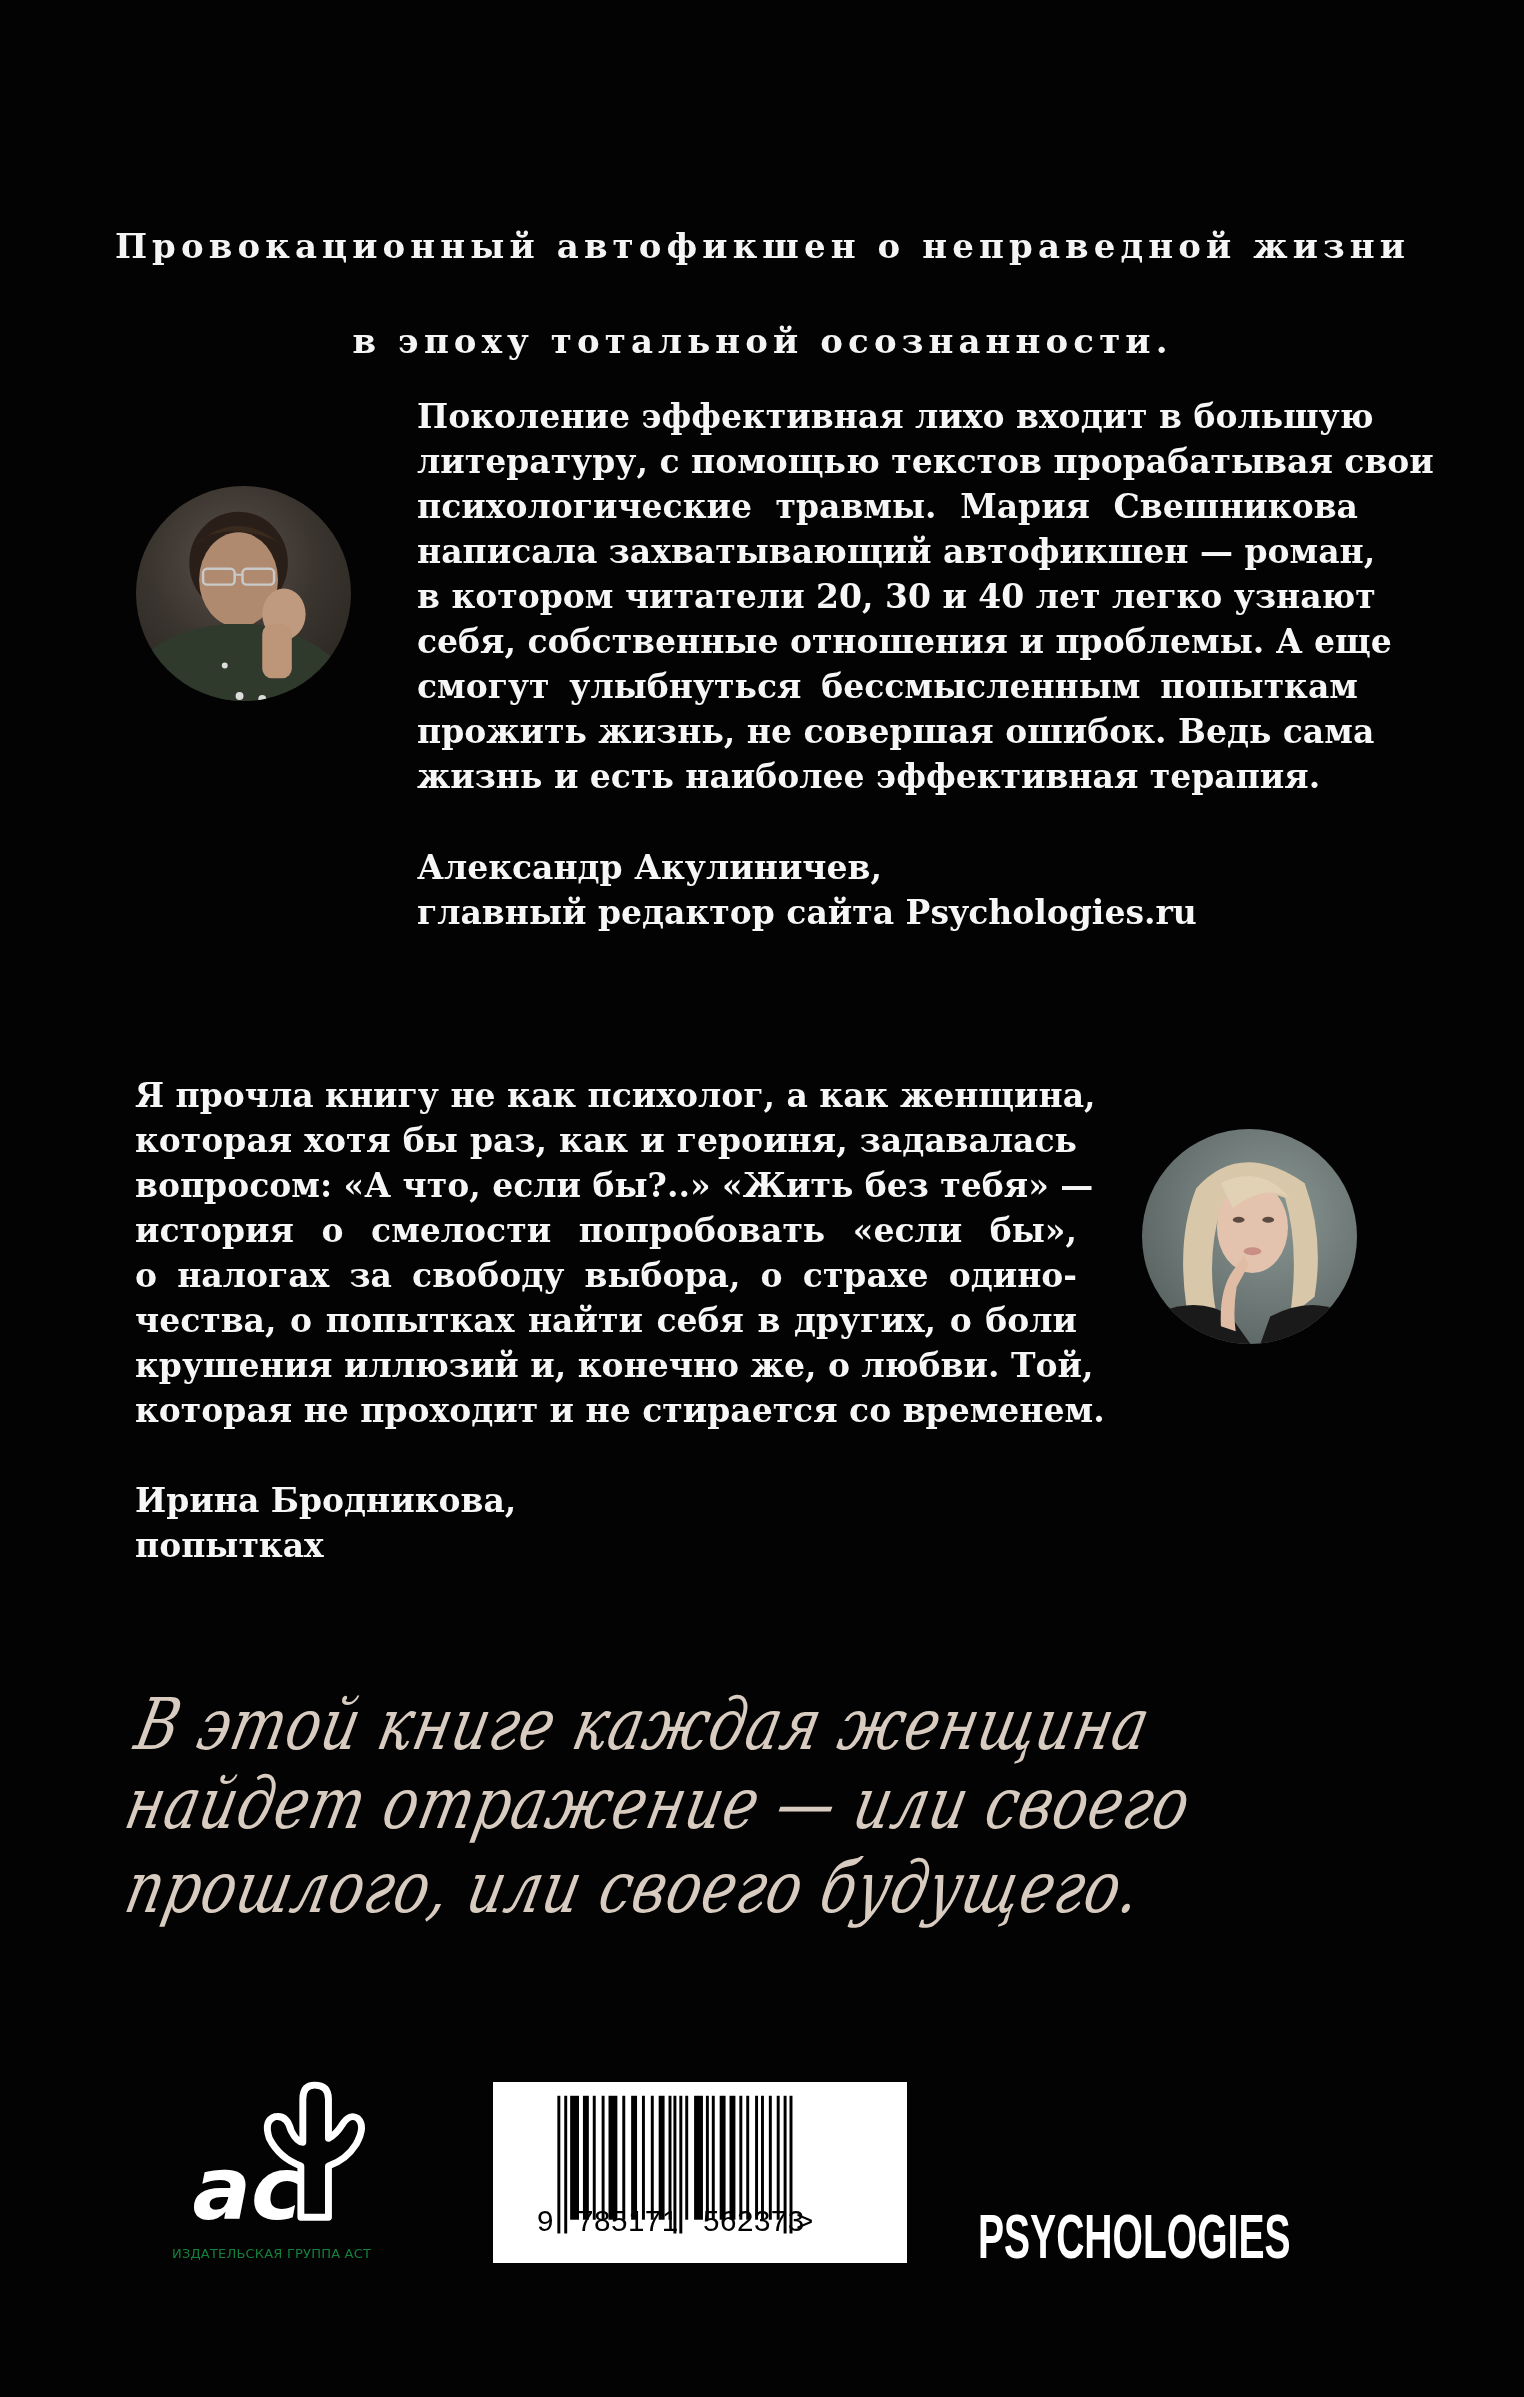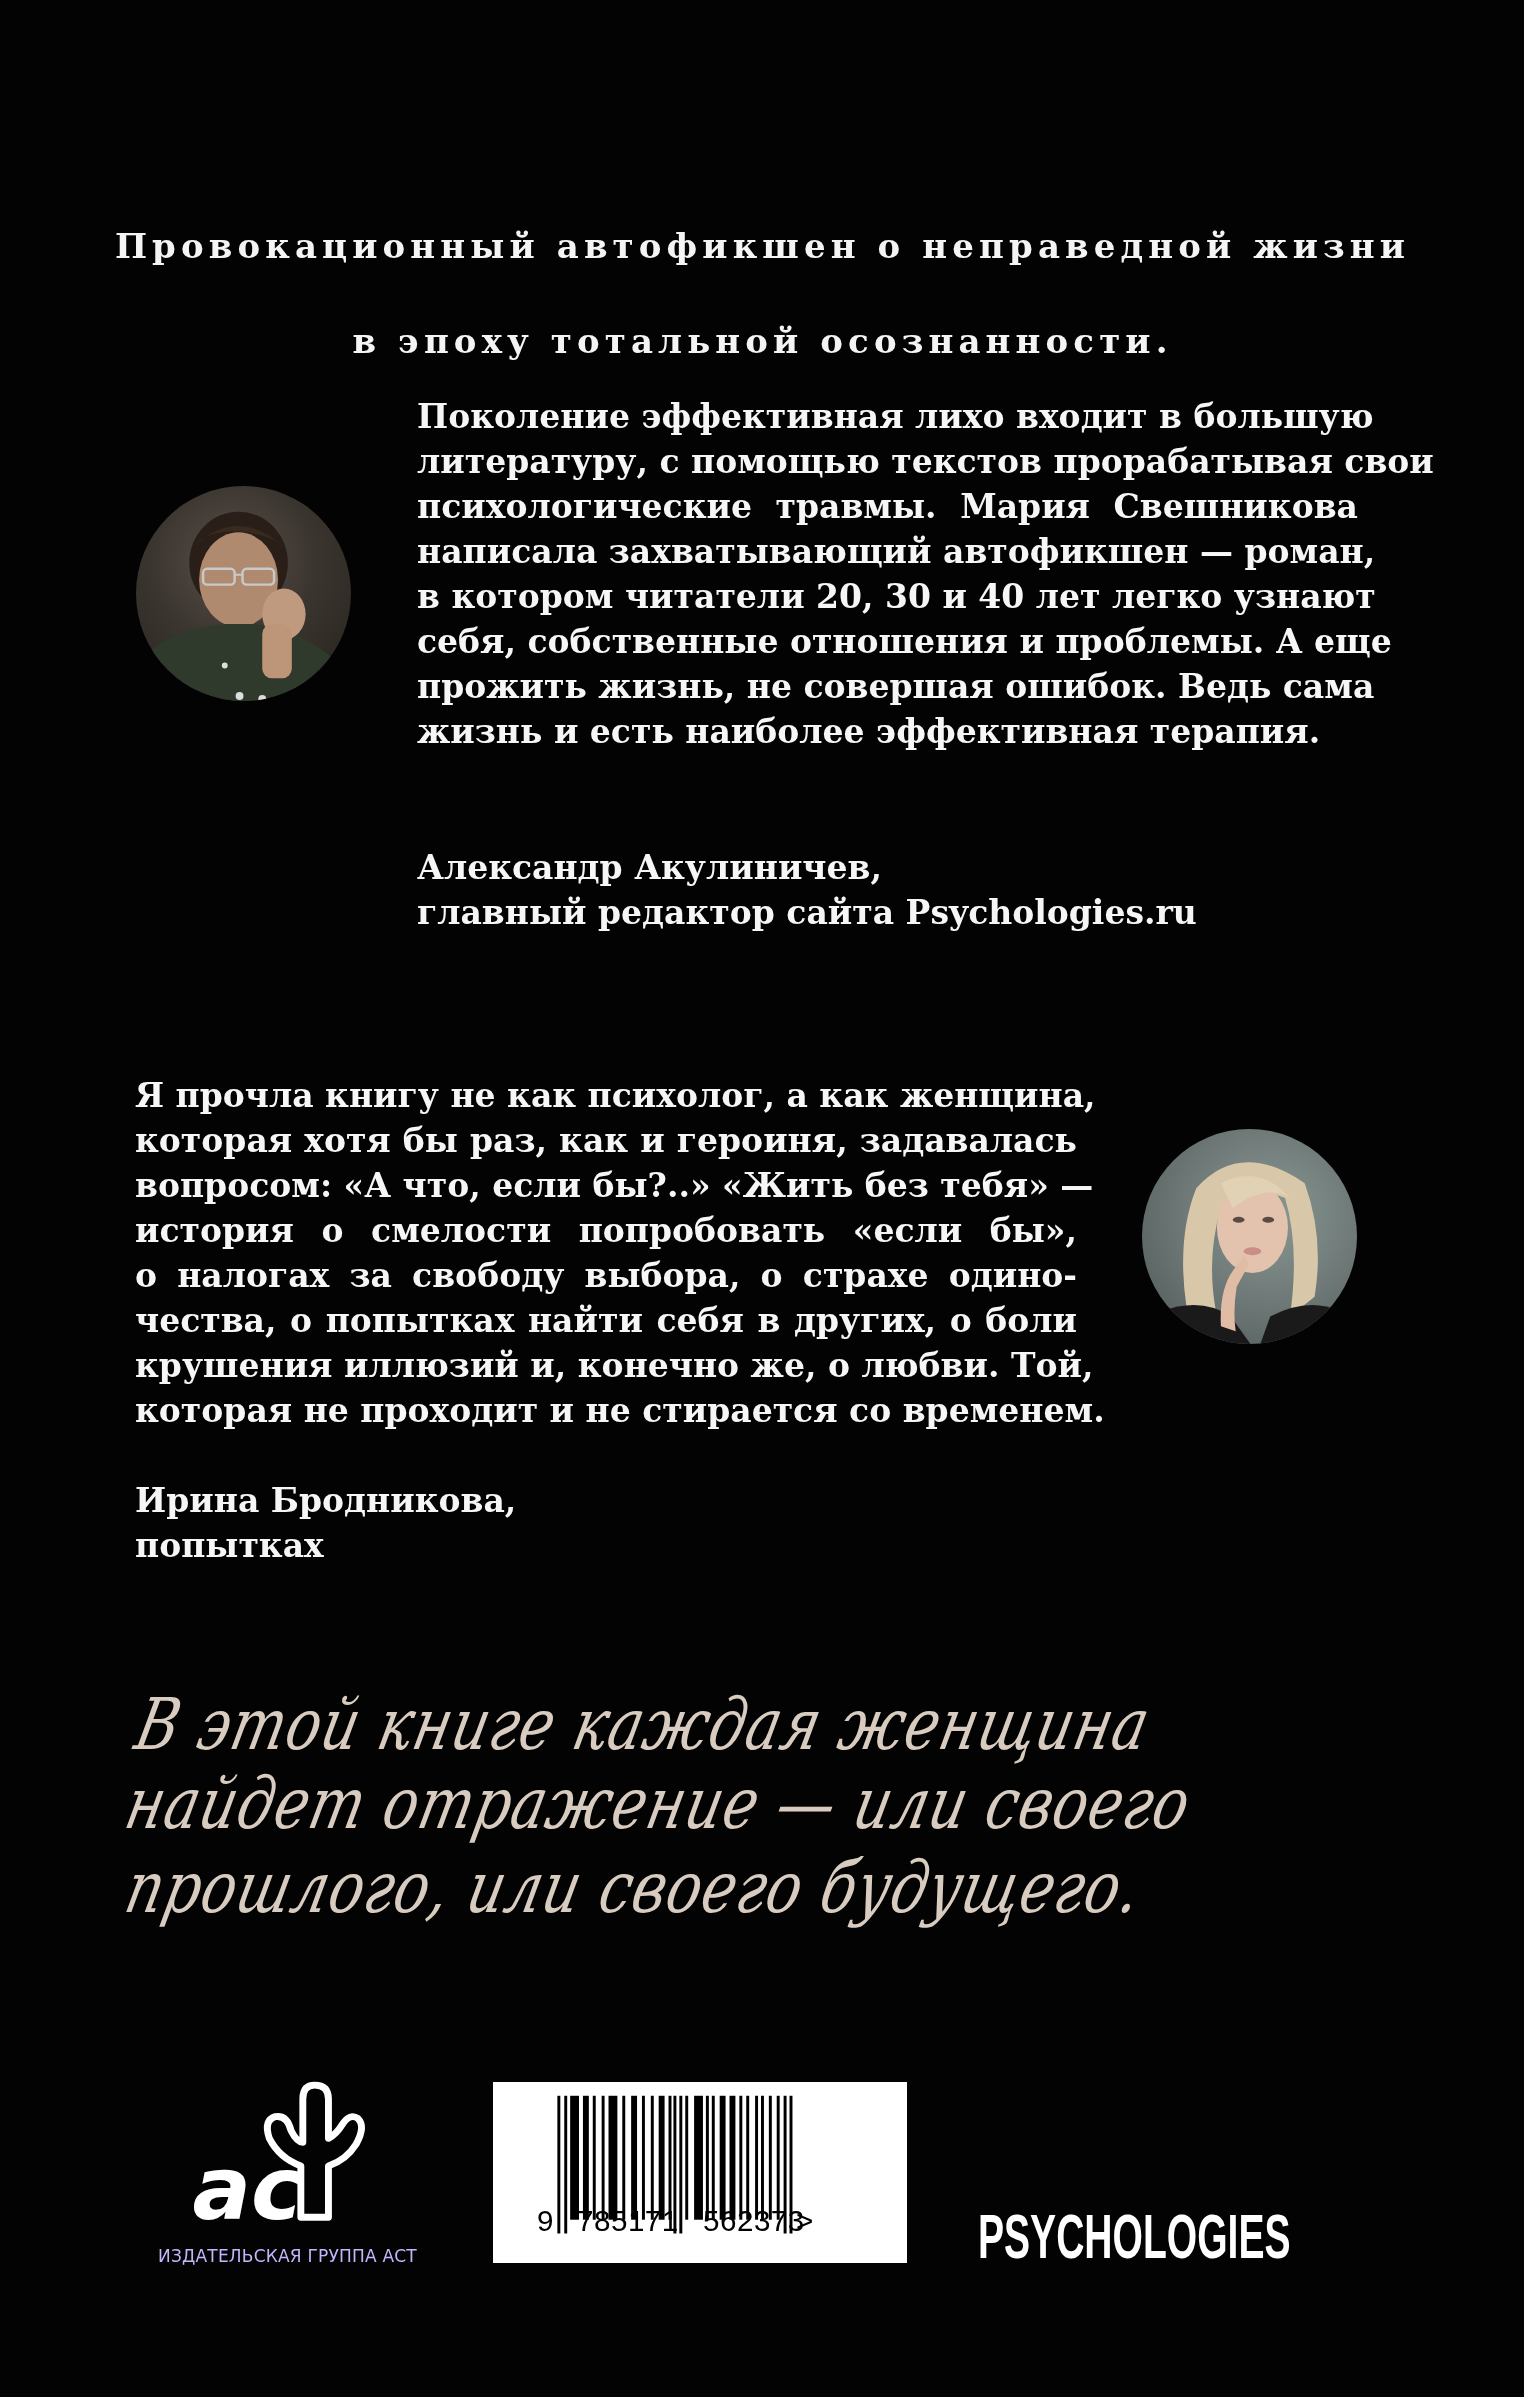--- a/index.html
+++ b/index.html
@@ -14,21 +14,21 @@
   .attr { position: absolute; font-family: "DejaVu Serif", serif; font-weight: bold; font-size: 33px; line-height: 45px; color: #f6f6f6; }
   .attr div { white-space: nowrap; }
   .a1 { left: 417px; top: 845px; }
   .a2 { left: 135px; top: 1478px; }
   .avatar { position: absolute; border-radius: 50%; overflow: hidden; }
   .av1 { left: 136px; top: 486px; width: 215px; height: 215px; background: radial-gradient(circle at 45% 35%, #5a5048 0%, #3b3530 45%, #232019 100%); }
   .av2 { left: 1142px; top: 1129px; width: 215px; height: 215px; background: radial-gradient(circle at 60% 40%, #8a9792 0%, #6d7876 50%, #4c5553 100%); }
   .handwriting { position: absolute; left: 128px; top: 1675px; width: 1231px; height: 315px; }
   .hw-text { font-family: "DejaVu Serif", serif; font-style: italic; font-size: 57px; color: #d8cbbf; letter-spacing: 1px; line-height: 79px; white-space: nowrap; }
   .ast-logo { position: absolute; left: 153px; top: 2079px; width: 276px; height: 197px; }
-  .ast-caption { position: absolute; left: 158px; top: 2246px; font-family: "DejaVu Sans", sans-serif; font-size: 17px; color: #c4b5fd; letter-spacing: 0.2px; white-space: nowrap; }
+  .ast-caption { position: absolute; left: 172px; top: 2246px; font-family: "DejaVu Sans", sans-serif; font-size: 13px; color: #15803d; letter-spacing: 0.2px; white-space: nowrap; }
   .barcode-box { position: absolute; left: 493px; top: 2082px; width: 414px; height: 181px; background: #ffffff; }
   .barcode-num { position: absolute; left: 0; top: 122px; width: 100%; font-family: "Liberation Sans", sans-serif; font-size: 29.6px; color: #000; }
   .psy-logo { position: absolute; left: 978px; top: 2205px; font-family: "Liberation Sans", sans-serif; font-weight: bold; font-size: 63px; color: #ffffff; letter-spacing: 0px; transform: scaleX(0.62); transform-origin: left top; white-space: nowrap; line-height: 63px; }
 </style>
 </head>
 <body>
 
 <div>
 
   <div class="tagline">
@@ -53,20 +53,21 @@
     </svg>
   </div>
 
   <div class="quote q1">
     <span class="line">Поколение эффективная лихо входит в большую</span>
     <span class="line">литературу, с помощью текстов прорабатывая свои</span>
     <span class="line">психологические травмы. Мария Свешникова</span>
     <span class="line">написала захватывающий автофикшен — роман,</span>
     <span class="line">в котором читатели 20, 30 и 40 лет легко узнают</span>
     <span class="line">себя, собственные отношения и проблемы. А еще</span>
+    <span class="line">смогут улыбнуться бессмысленным попыткам</span>
     <span class="line">прожить жизнь, не совершая ошибок. Ведь сама</span>
     <span class="line last">жизнь и есть наиболее эффективная терапия.</span>
   </div>
 
   <div class="attr a1">
     <div>Александр Акулиничев,</div>
     <div>главный редактор сайта Psychologies.ru</div>
   </div>
 
   <div class="quote q2">

